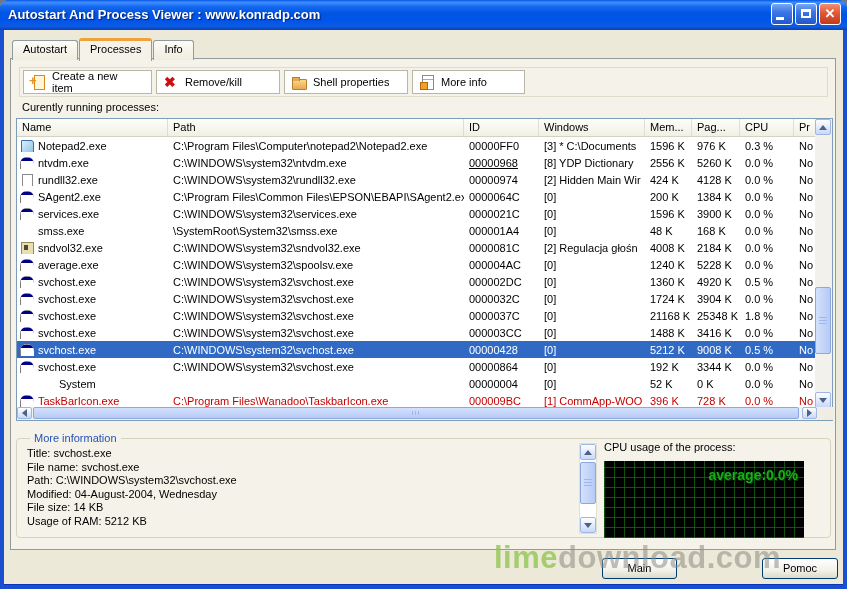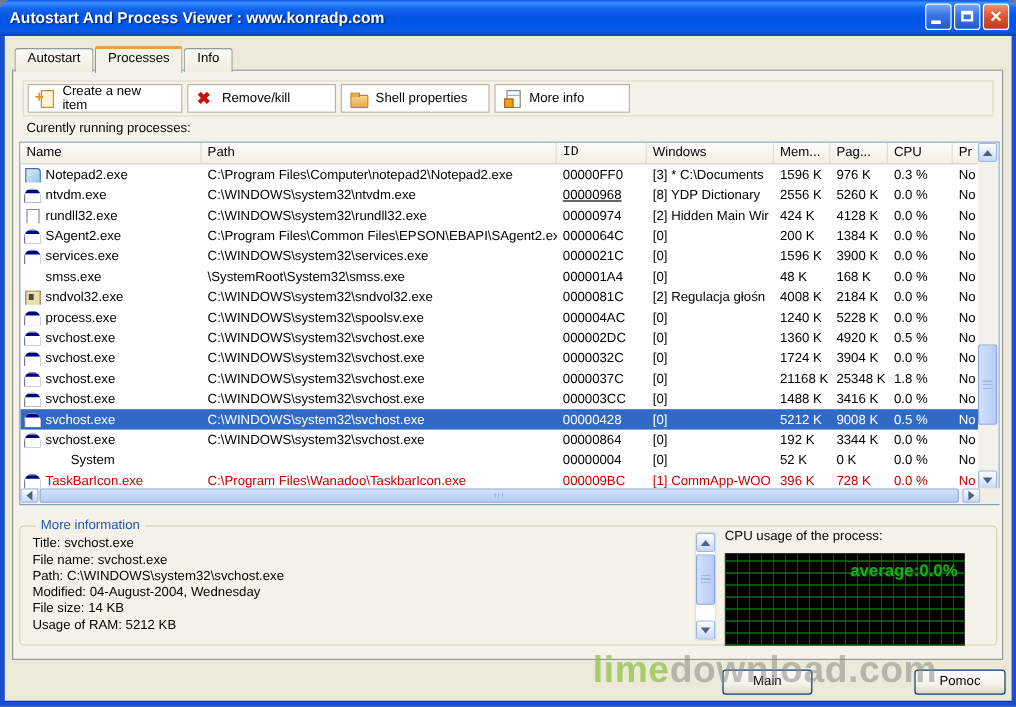--- a/index.html
+++ b/index.html
@@ -164,21 +164,21 @@
         <span>More info</span>
       </div>
     </div>
 
     <div class="proc-label">Curently running processes:</div>
 
     <div class="table">
       <div class="thead" id="thead">
           <div class="hcell" style="width: 151px;">Name</div>
           <div class="hcell" style="width: 296px;">Path</div>
-          <div class="hcell" style="width: 75px; font-family: Liberation Mono, monospace;">ID</div>
+          <div class="hcell" style="width: 75px;">ID</div>
           <div class="hcell" style="width: 106px;">Windows</div>
           <div class="hcell" style="width: 47px;">Mem...</div>
           <div class="hcell" style="width: 48px;">Pag...</div>
           <div class="hcell" style="width: 54px;">CPU</div>
           <div class="hcell" style="width: 22px;">Pr</div>
         </div>
       <div class="tbody" id="tbody">
           <div class="prow">
             <span class="c-name" style="width: 151px;">
               <i class="ricon notepad"></i>
@@ -266,21 +266,21 @@
             <span style="width: 75px;">0000081C</span>
             <span style="width: 106px;">[2] Regulacja głośn</span>
             <span style="width: 47px;">4008 K</span>
             <span style="width: 48px;">2184 K</span>
             <span style="width: 54px;">0.0 %</span>
             <span style="width: 22px;">No</span>
           </div>
           <div class="prow">
             <span class="c-name" style="width: 151px;">
               <i class="ricon window"></i>
-              <b style="font-weight: normal;">process.exe</b>
+              <b style="font-weight: normal;">average.exe</b>
             </span>
             <span style="width: 296px;">C:\WINDOWS\system32\spoolsv.exe</span>
             <span style="width: 75px;">000004AC</span>
             <span style="width: 106px;">[0]</span>
             <span style="width: 47px;">1240 K</span>
             <span style="width: 48px;">5228 K</span>
             <span style="width: 54px;">0.0 %</span>
             <span style="width: 22px;">No</span>
           </div>
           <div class="prow">

